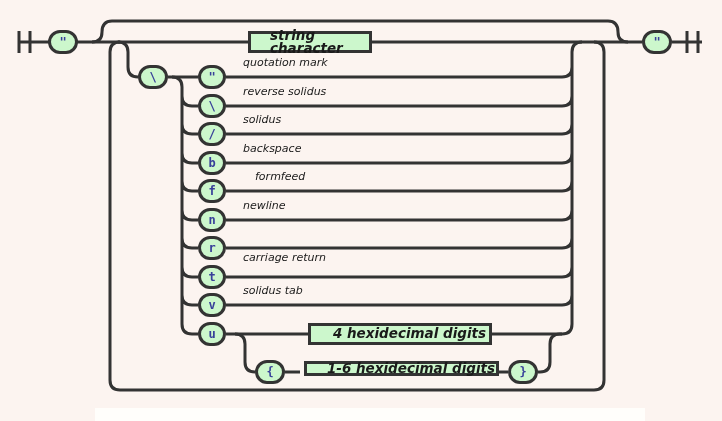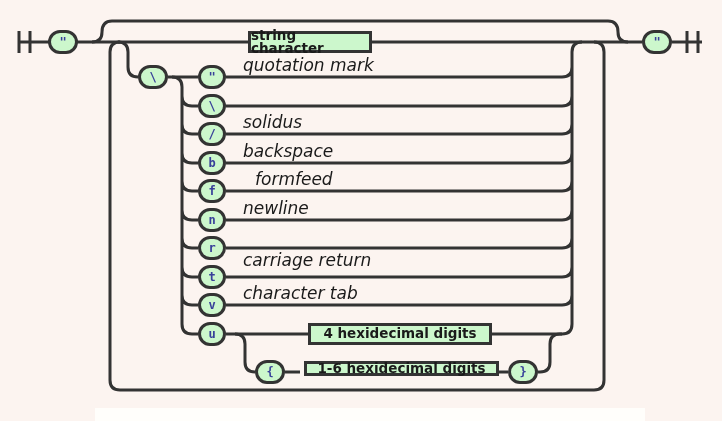--- a/index.html
+++ b/index.html
@@ -26,30 +26,32 @@
     font-weight:bold;
     font-size:12px;
     color:#38409a;
     line-height:1;
   }
   .nonterm{
     position:absolute;
     background:#ccf7cc;
     border:3px solid #333333;
     display:flex;align-items:center;justify-content:center;
+    font-style:italic;
     font-weight:bold;
     font-size:13.5px;
     color:#1a1a1a;
     line-height:1;
     cursor:pointer;
+    padding-left:19px;
   }
   .rowlabel{
     position:absolute;
     font-style:italic;
-    font-size:17px;
+    font-size:11px;
     color:#1a1a1a;
     white-space:nowrap;
     line-height:1;
   }
   .strip{
     position:absolute;
     left:95px;top:408px;width:550px;height:13px;
     background:#fffefb;
   }
 </style>
@@ -112,26 +114,27 @@
   <div class="pill" style="left:198px;top:122px;width:28px;height:24px;">/</div>
   <div class="pill" style="left:198px;top:151px;width:28px;height:24px;">b</div>
   <div class="pill" style="left:198px;top:179px;width:28px;height:24px;">f</div>
   <div class="pill" style="left:198px;top:208px;width:28px;height:24px;">n</div>
   <div class="pill" style="left:198px;top:236px;width:28px;height:24px;">r</div>
   <div class="pill" style="left:198px;top:265px;width:28px;height:24px;">t</div>
   <div class="pill" style="left:198px;top:293px;width:28px;height:24px;">v</div>
   <div class="pill" style="left:198px;top:322px;width:28px;height:24px;">u</div>
 
   <div class="rowlabel" style="left:243px;top:57px;">quotation mark</div>
+  <div class="rowlabel" style="left:243px;top:86px;">reverse solidus</div>
   <div class="rowlabel" style="left:243px;top:114px;">solidus</div>
   <div class="rowlabel" style="left:243px;top:143px;">backspace</div>
   <div class="rowlabel" style="left:243px;top:171px;margin-left:12px;">formfeed</div>
   <div class="rowlabel" style="left:243px;top:200px;">newline</div>
   <div class="rowlabel" style="left:243px;top:228px;margin-top:24px;">carriage return</div>
-  <div class="rowlabel" style="left:243px;top:285px;">character tab</div>
+  <div class="rowlabel" style="left:243px;top:285px;">solidus tab</div>
 
   <div class="nonterm" style="left:308px;top:323px;width:184px;height:22px;">4 hexidecimal digits</div>
   <div class="pill" style="left:255px;top:360px;width:30px;height:24px;">{</div>
   <div class="nonterm" style="left:304px;top:361px;width:195px;height:15px;">1-6 hexidecimal digits</div>
   <div class="pill" style="left:508px;top:360px;width:30px;height:24px;">}</div>
 
   <div class="strip"></div>
 </div>
 
 </body></html>

